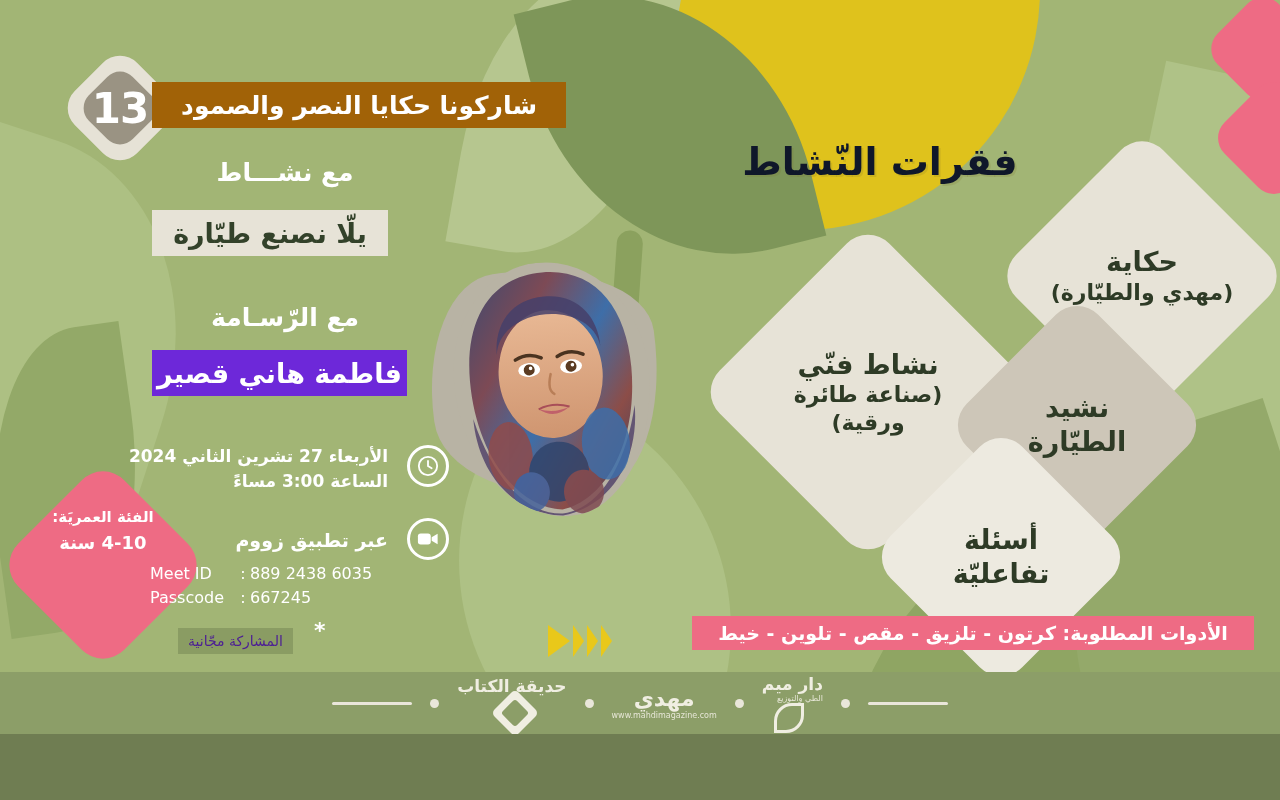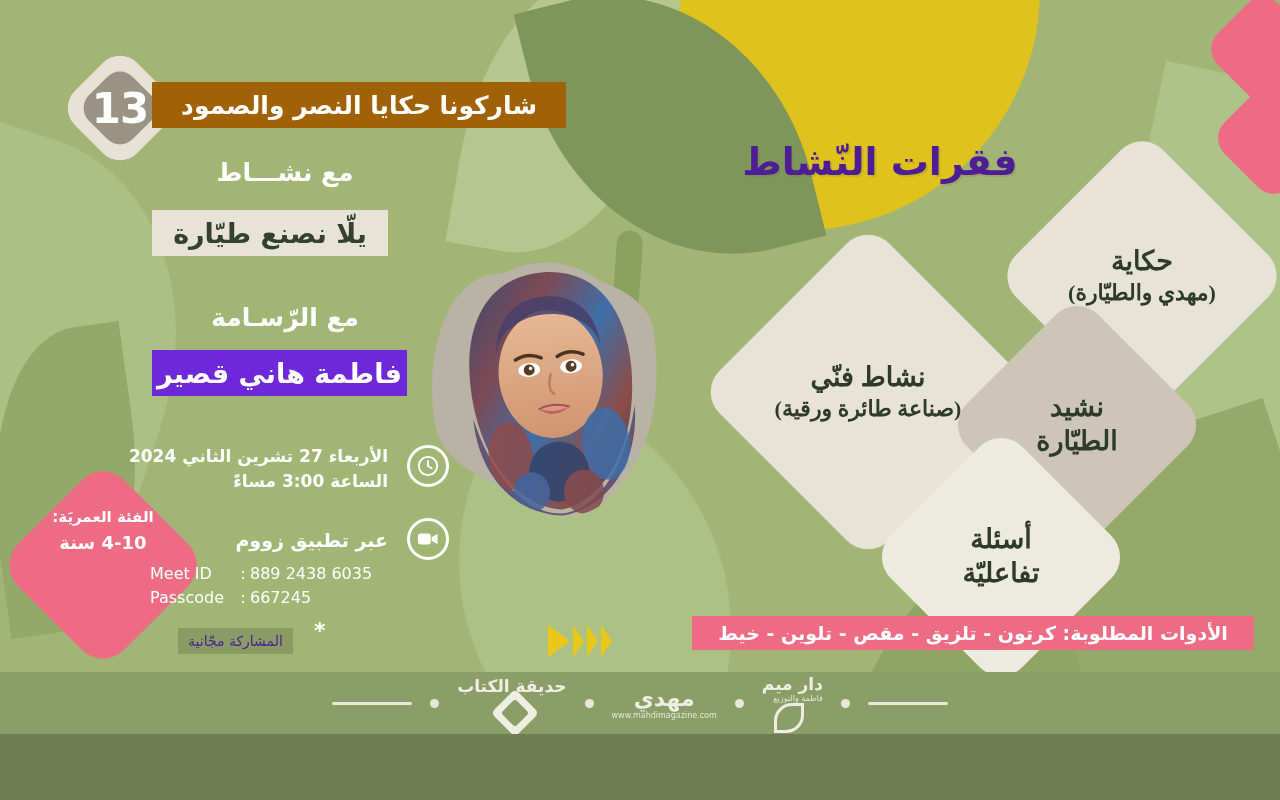--- a/index.html
+++ b/index.html
@@ -147,28 +147,28 @@
   }
 
   
   .chevrons{position:absolute;left:548px;top:625px;display:flex;gap:3px;align-items:center;}
   .chev{width:0;height:0;border-top:16px solid transparent;border-bottom:16px solid transparent;border-left:11px solid #E9C81A;}
   .chev.solid{border-left-width:22px;}
 
   
   .program-title{
     position:absolute;left:730px;top:140px;width:300px;text-align:center;
-    color:#4c1d95;font-size:38px;font-weight:bold;direction:rtl;
+    color:#0f172a;font-size:38px;font-weight:bold;direction:rtl;
     text-shadow:2px 2px 0 rgba(120,110,40,.18);
   }
   .dcard{position:absolute;display:flex;align-items:center;justify-content:center;}
   .dcard .bgsq{position:absolute;inset:0;border-radius:30px;transform:rotate(45deg);}
   .dcard .txt{
     position:relative;text-align:center;color:#2E3B26;direction:rtl;
-    font-weight:bold;line-height:1.25;padding:0 8px;font-family:Liberation Serif, serif;
+    font-weight:bold;line-height:1.25;padding:0 8px;
   }
   .dcard .t1{font-size:27px;display:block;}
   .dcard .t2{font-size:22px;display:block;font-weight:bold;}
 
   .card-hikaya{left:1038px;top:172px;width:208px;height:208px;}
   .card-hikaya .bgsq{background:#E7E3D7;}
   .card-fanni{left:748px;top:272px;width:240px;height:240px;}
   .card-fanni .bgsq{background:#E7E3D7;}
   .card-nasheed{left:984px;top:332px;width:186px;height:186px;align-items:center;}
   .card-nasheed .bgsq{background:#CDC6B8;}
@@ -365,21 +365,21 @@
 
   <div class="tools-bar">الأدوات المطلوبة: كرتون - تلزيق - مقص - تلوين - خيط</div>
 
   <div class="footer">
     <div class="rule"></div>
     <div class="dot"></div>
 
     <div class="logo logo-dar">
       <div style="text-align:right">
         <div class="ar">دار ميم</div>
-        <div class="ar-sm">فاطمة والتوزيع</div>
+        <div class="ar-sm">الطي والتوزيع</div>
       </div>
       <div class="leaf-mark"></div>
     </div>
 
     <div class="dot"></div>
 
     <div class="logo logo-mahdi">
       <div style="text-align:center">
         <div class="ar">مهدي</div>
         <div class="ar-sm">www.mahdimagazine.com</div>

